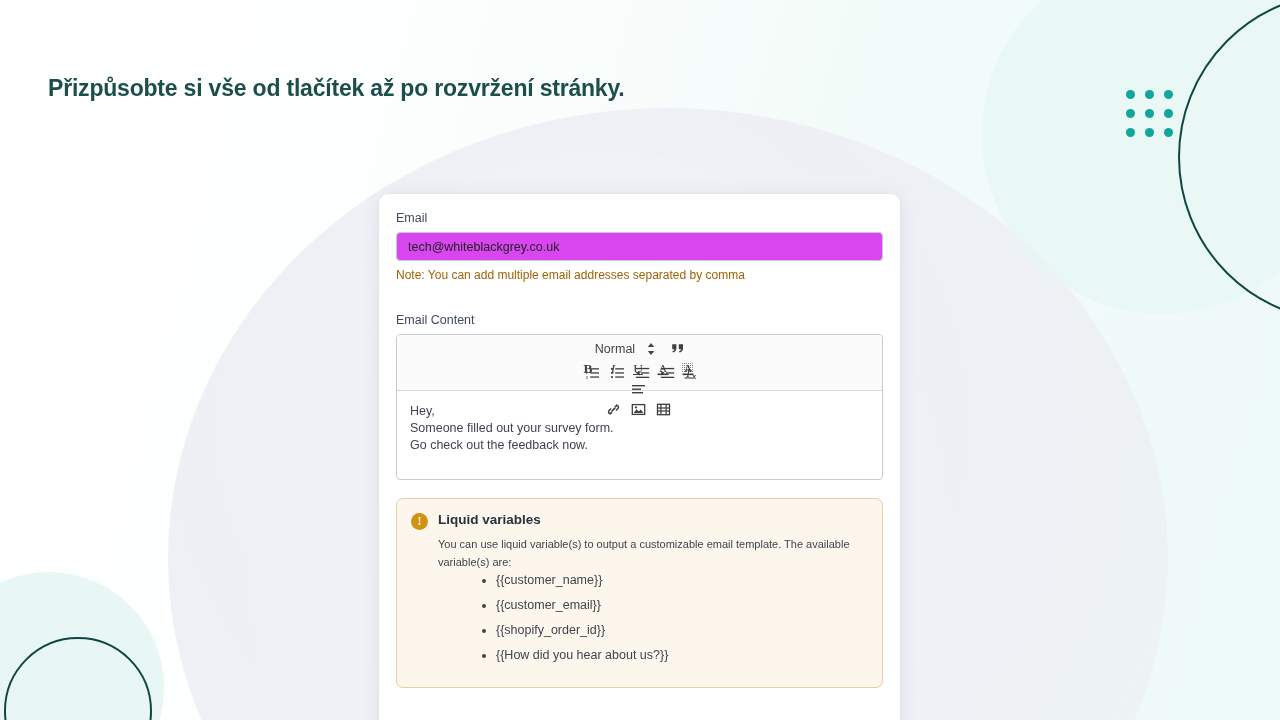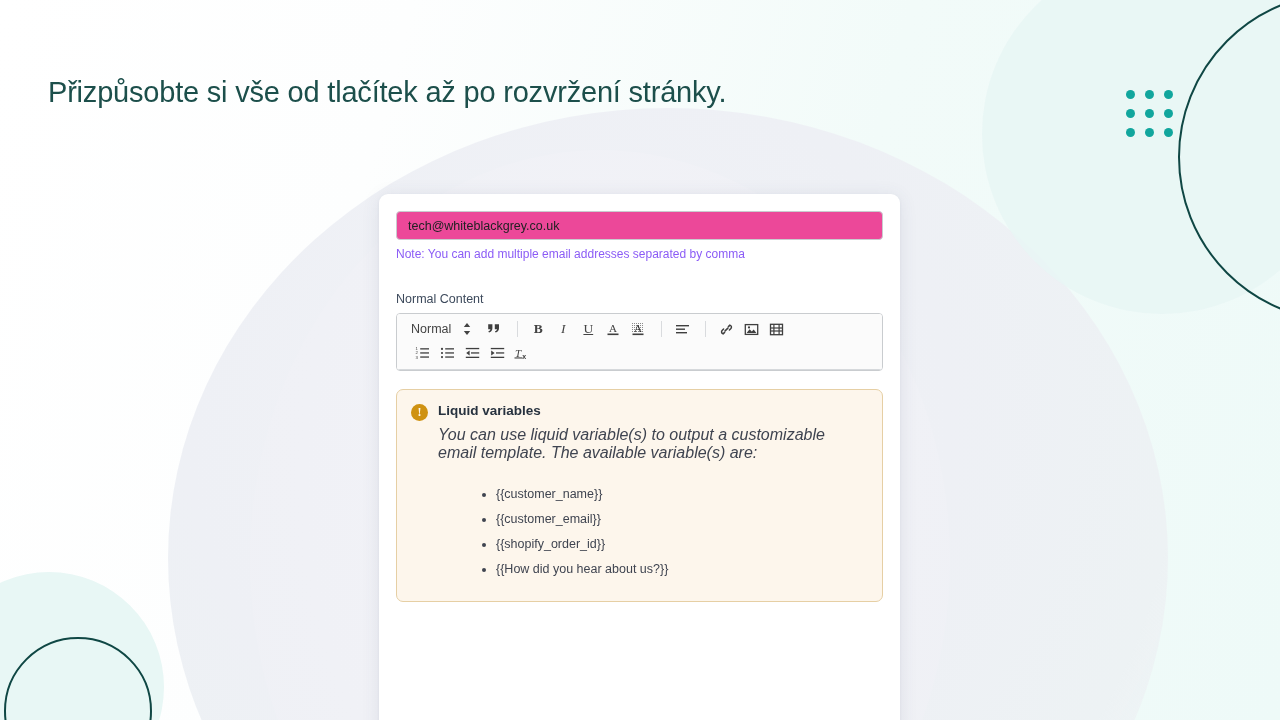--- a/index.html
+++ b/index.html
@@ -108,23 +108,23 @@
     display: block;
   }
 
   
   .headline {
     position: absolute;
     left: 48px;
     top: 46px;
     width: 880px;
     color: #1c4f4b;
-    font-size: 29px;
+    font-size: 23px;
     line-height: 54px;
-    font-weight: 400;
+    font-weight: 700;
     letter-spacing: -0.2px;
   }
 
   
   .card {
     position: absolute;
     left: 379px;
     top: 194px;
     width: 521px;
     height: 560px;
@@ -142,31 +142,31 @@
     margin: 0 0 7px 0;
     line-height: 14px;
   }
 
   .text-input {
     width: 100%;
     height: 29px;
     box-sizing: border-box;
     border: 1px solid #c9cccf;
     border-radius: 4px;
-    background: #ec4899;
+    background: #d946ef;
     font-family: "Liberation Sans", sans-serif;
     font-size: 12.5px;
     color: #202223;
     padding: 0 11px;
     outline: none;
   }
 
   .hint {
     font-size: 12px;
-    color: #8b5cf6;
+    color: #a16207;
     margin: 7px 0 15px 0;
     line-height: 14px;
   }
 
   .gap-after-subject { height: 16px; }
 
   
   .editor {
     border: 1px solid #c9cccf;
     border-radius: 4px;
@@ -174,20 +174,21 @@
   }
   .toolbar {
     background: #fbfbfb;
     border-bottom: 1px solid #d6d9dc;
     padding: 4px 6px 5px 6px;
   }
   .tb-row {
     display: flex;
     align-items: center;
     height: 22px;
+    flex-direction: column;
   }
   .tb-row + .tb-row { margin-top: 2px; }
 
   .tb-group {
     display: flex;
     align-items: center;
   }
   .tb-sep {
     width: 1px;
     height: 16px;
@@ -262,25 +263,24 @@
   }
   .notice-body { flex: 1 1 auto; }
   .notice-title {
     font-size: 13.5px;
     font-weight: 700;
     color: #27323f;
     margin-bottom: 7px;
     line-height: 16px;
   }
   .notice-text {
-    font-size: 16px;
+    font-size: 11px;
     color: #3f4450;
     line-height: 18px;
-    margin-bottom: 23px;
-    font-style: italic;
+    margin-bottom: 0;
   }
   .notice-list {
     margin: 0;
     padding-left: 19px;
     list-style: disc;
   }
   .notice-list li {
     font-size: 12.5px;
     color: #3f4450;
     line-height: 18px;
@@ -309,28 +309,29 @@
       <i></i>
       <i></i>
   </div>
 </div>
 
 <h1 class="headline">Přizpůsobte si vše od tlačítek až po rozvržení stránky.</h1>
 
 <div class="card">
 
   
+  <div class="field-label">Email</div>
   <input class="text-input" type="text" value="tech@whiteblackgrey.co.uk" style="">
   <div class="hint">Note: You can add multiple email addresses separated by comma</div>
 
   
   <div class="gap-after-subject"></div>
 
   
-  <div class="field-label">Normal Content</div>
+  <div class="field-label">Email Content</div>
 
   <div class="editor">
     <div class="toolbar">
 
       <div class="tb-row">
         <div class="tb-group">
           <div class="tb-select">
             <span>Normal</span>
             <span class="caret">
               <svg width="8" height="14" viewBox="0 0 8 14" fill="#444">
@@ -457,20 +458,25 @@
               <text x="1" y="11" font-size="11" font-style="italic" font-family="Liberation Serif, serif" fill="#3f3f3f">T</text>
               <text x="8.2" y="13" font-size="7" font-weight="700" font-family="Liberation Sans, sans-serif" fill="#3f3f3f">x</text>
               <rect x="0.5" y="11.4" width="8" height="1.1" fill="#3f3f3f"></rect>
             </svg>
           </div>
         </div>
       </div>
 
     </div>
 
+    <div class="editor-body">
+      <div>Hey,</div>
+      <div>Someone filled out your survey form.</div>
+      <div>Go check out the feedback now.</div>
+    </div>
   </div>
 
   
   <div class="notice">
     <div class="notice-icon">!</div>
     <div class="notice-body">
       <div class="notice-title">Liquid variables</div>
       <div class="notice-text">You can use liquid variable(s) to output a customizable email template. The available variable(s) are:</div>
       <ul class="notice-list">
         <li>{{customer_name}}</li>

